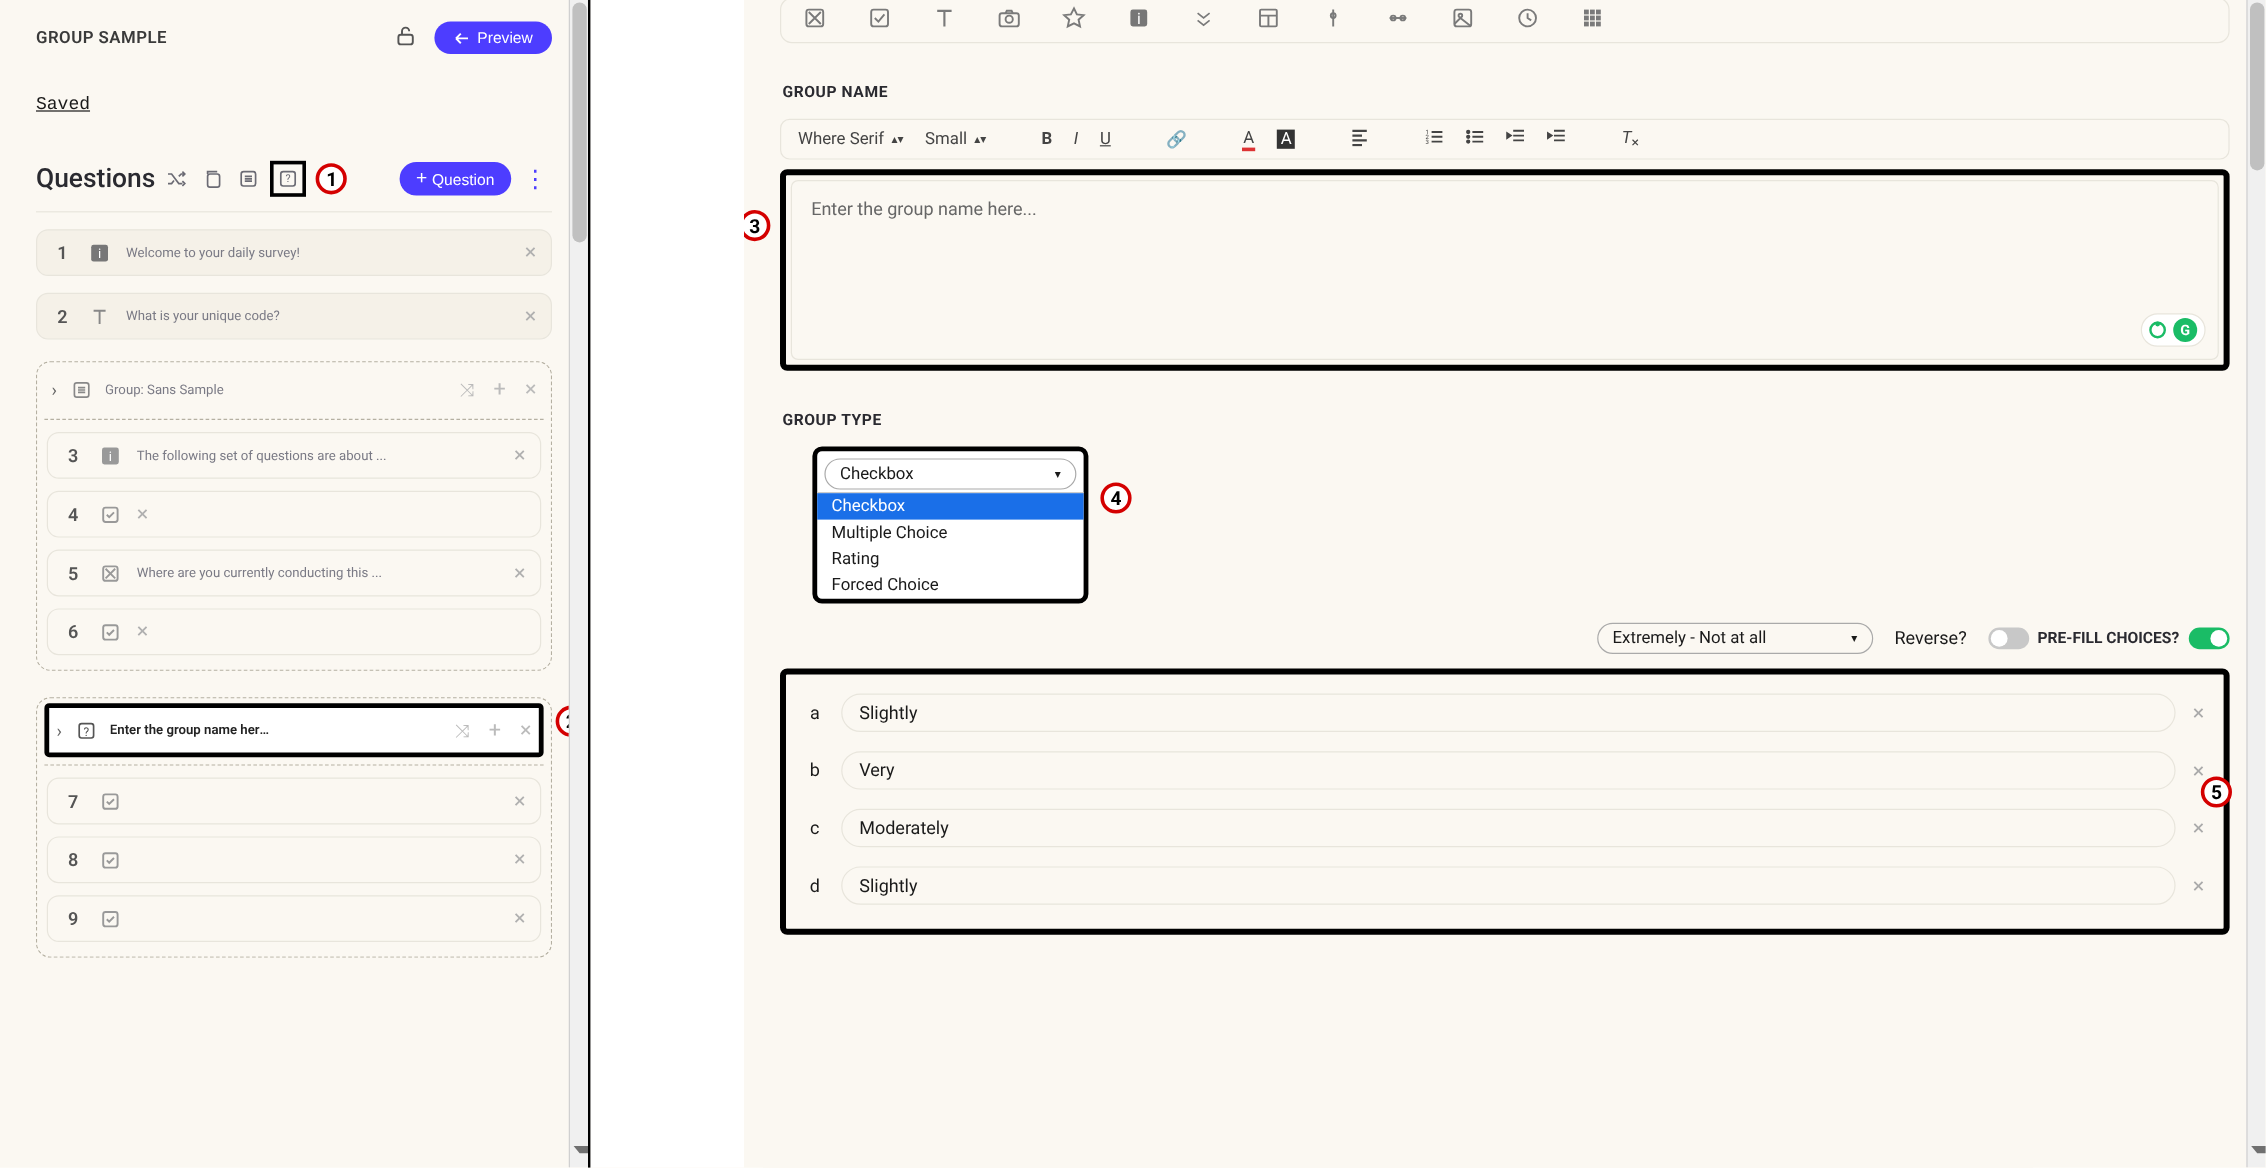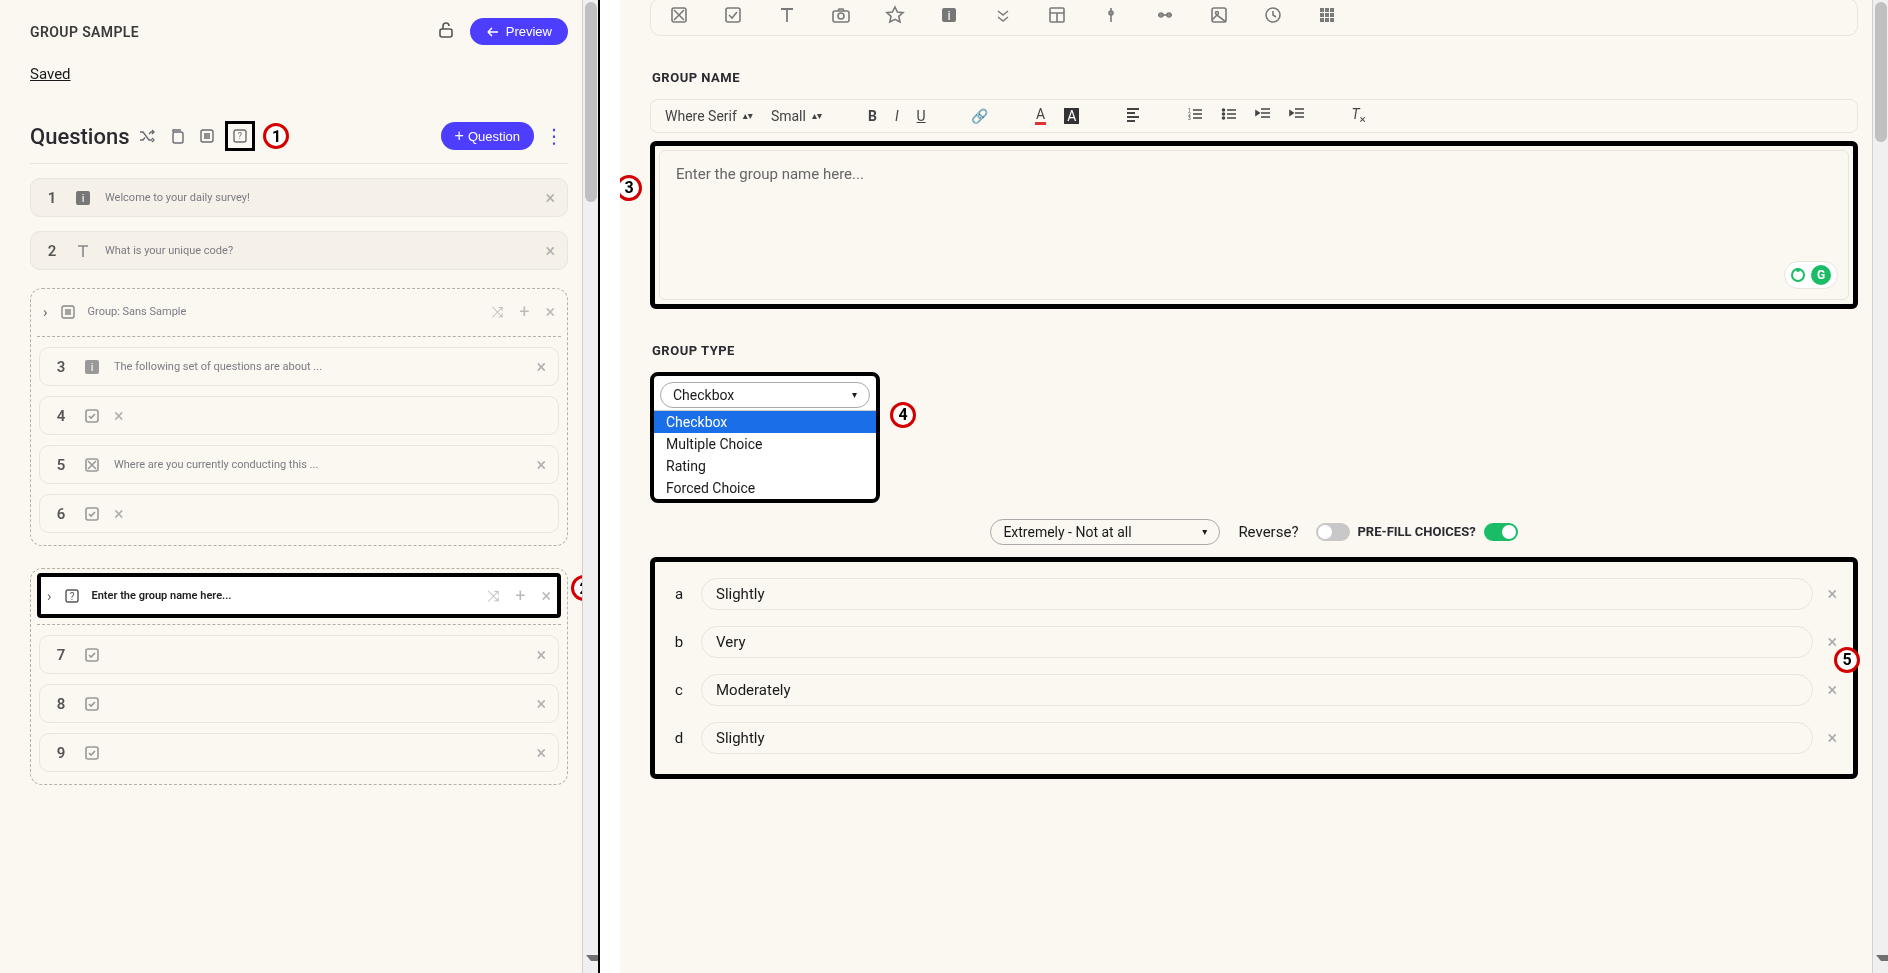--- a/index.html
+++ b/index.html
@@ -23,21 +23,21 @@
     font-size: 15px;
     color: var(--text);
     overflow-x: hidden;
     position: relative;
     height: 973px;
   }
   
   .left-pane {
     position: absolute;
     left: 0; top: 0;
-    width: 600px;
+    width: 492px;
     height: 100%;
     background: var(--bg);
     padding: 18px 30px 0 30px;
     overflow: hidden;
     border-right: 2px solid #000;
   }
   .left-scrollbar {
     position: absolute;
     right: 0; top: 0;
     width: 16px; height: 100%;
@@ -78,21 +78,21 @@
 
   
   .proj-title{ font-size:14px; font-weight:600; letter-spacing:0.4px; color:#3a3a3a; }
   .top-row{ display:flex; align-items:center; gap:14px; }
   .lock-icon{ color:#555; }
   .btn-preview{
     display:inline-flex; align-items:center; gap:6px;
     background:var(--btn-blue); color:#fff; font-size:13px; font-weight:500;
     border:none; border-radius:18px; padding:6px 16px;
   }
-  .saved{ margin-top:20px; font-size:15px; text-decoration:underline; }
+  .saved{ margin-top:34px; font-size:15px; text-decoration:underline;font-family:Liberation Mono, monospace; }
   .q-header{
     margin-top:38px; display:flex; align-items:center; gap:6px;
     border-bottom:1px solid var(--border-light); padding-bottom:12px;
   }
   .q-header h2{ margin:0; font-size:22px; font-weight:500; color:#2a2a30; }
   .icon-btn-sm{ width:24px; height:24px; display:inline-flex; align-items:center; justify-content:center; color:#6b6b74;}
   .icon-btn-sm.boxed{ border:3px solid #000; width:30px; height:30px; }
   .badge-num{
     width:26px; height:26px; border:3px solid var(--highlight-red); border-radius:50%;
     display:inline-flex; align-items:center; justify-content:center;
@@ -172,21 +172,21 @@
     display:flex; align-items:center; justify-content:space-between;
     border:1px solid #aaa; border-radius:18px; margin:6px 6px 2px 6px; padding:4px 12px; font-size:14px;
   }
   .gtype-list{
     border-top:1px solid #ccc; font-size:14px;
   }
   .gtype-list div{ padding:3px 12px; }
   .gtype-list .sel{ background:#1a6fe8; color:#fff;}
   .prefill-row{
     display:flex; align-items:center; gap:7px; margin-top:16px;
-    justify-content: center;
+    justify-content: flex-end;
   }
   .prefill-left{ display:flex; align-items:center; gap:18px;}
   .scale-sel{
     display:flex; align-items:center; justify-content:space-between;
     border:1px solid #aaa; border-radius:18px; padding:4px 12px; width:230px; font-size:14px;
   }
   .toggle{
     width:34px; height:18px; border-radius:10px; background:#c8c8c8; position:relative;
   }
   .toggle::after{content:""; position:absolute; width:14px; height:14px; border-radius:50%; background:#fff; top:2px; left:2px;}
@@ -521,21 +521,21 @@
         <div class="grammarly">
           <span class="dot"></span>
           <span class="g">G</span>
         </div>
       </div>
     </div>
   </div>
 
   <div class="section-label">GROUP TYPE</div>
 
-  <div style="display:flex; align-items:flex-start; gap:10px;">
+  <div style="display:flex; align-items:flex-start; gap:10px;margin-left:27px;">
     <div class="gtype-box">
       <div class="gtype-sel">
         <span>Checkbox</span>
           <span style="font-size:10px;">▾</span>
       </div>
       <div class="gtype-list">
         <div class="sel">Checkbox</div>
         <div>Multiple Choice</div>
         <div>Rating</div>
         <div>Forced Choice</div>

